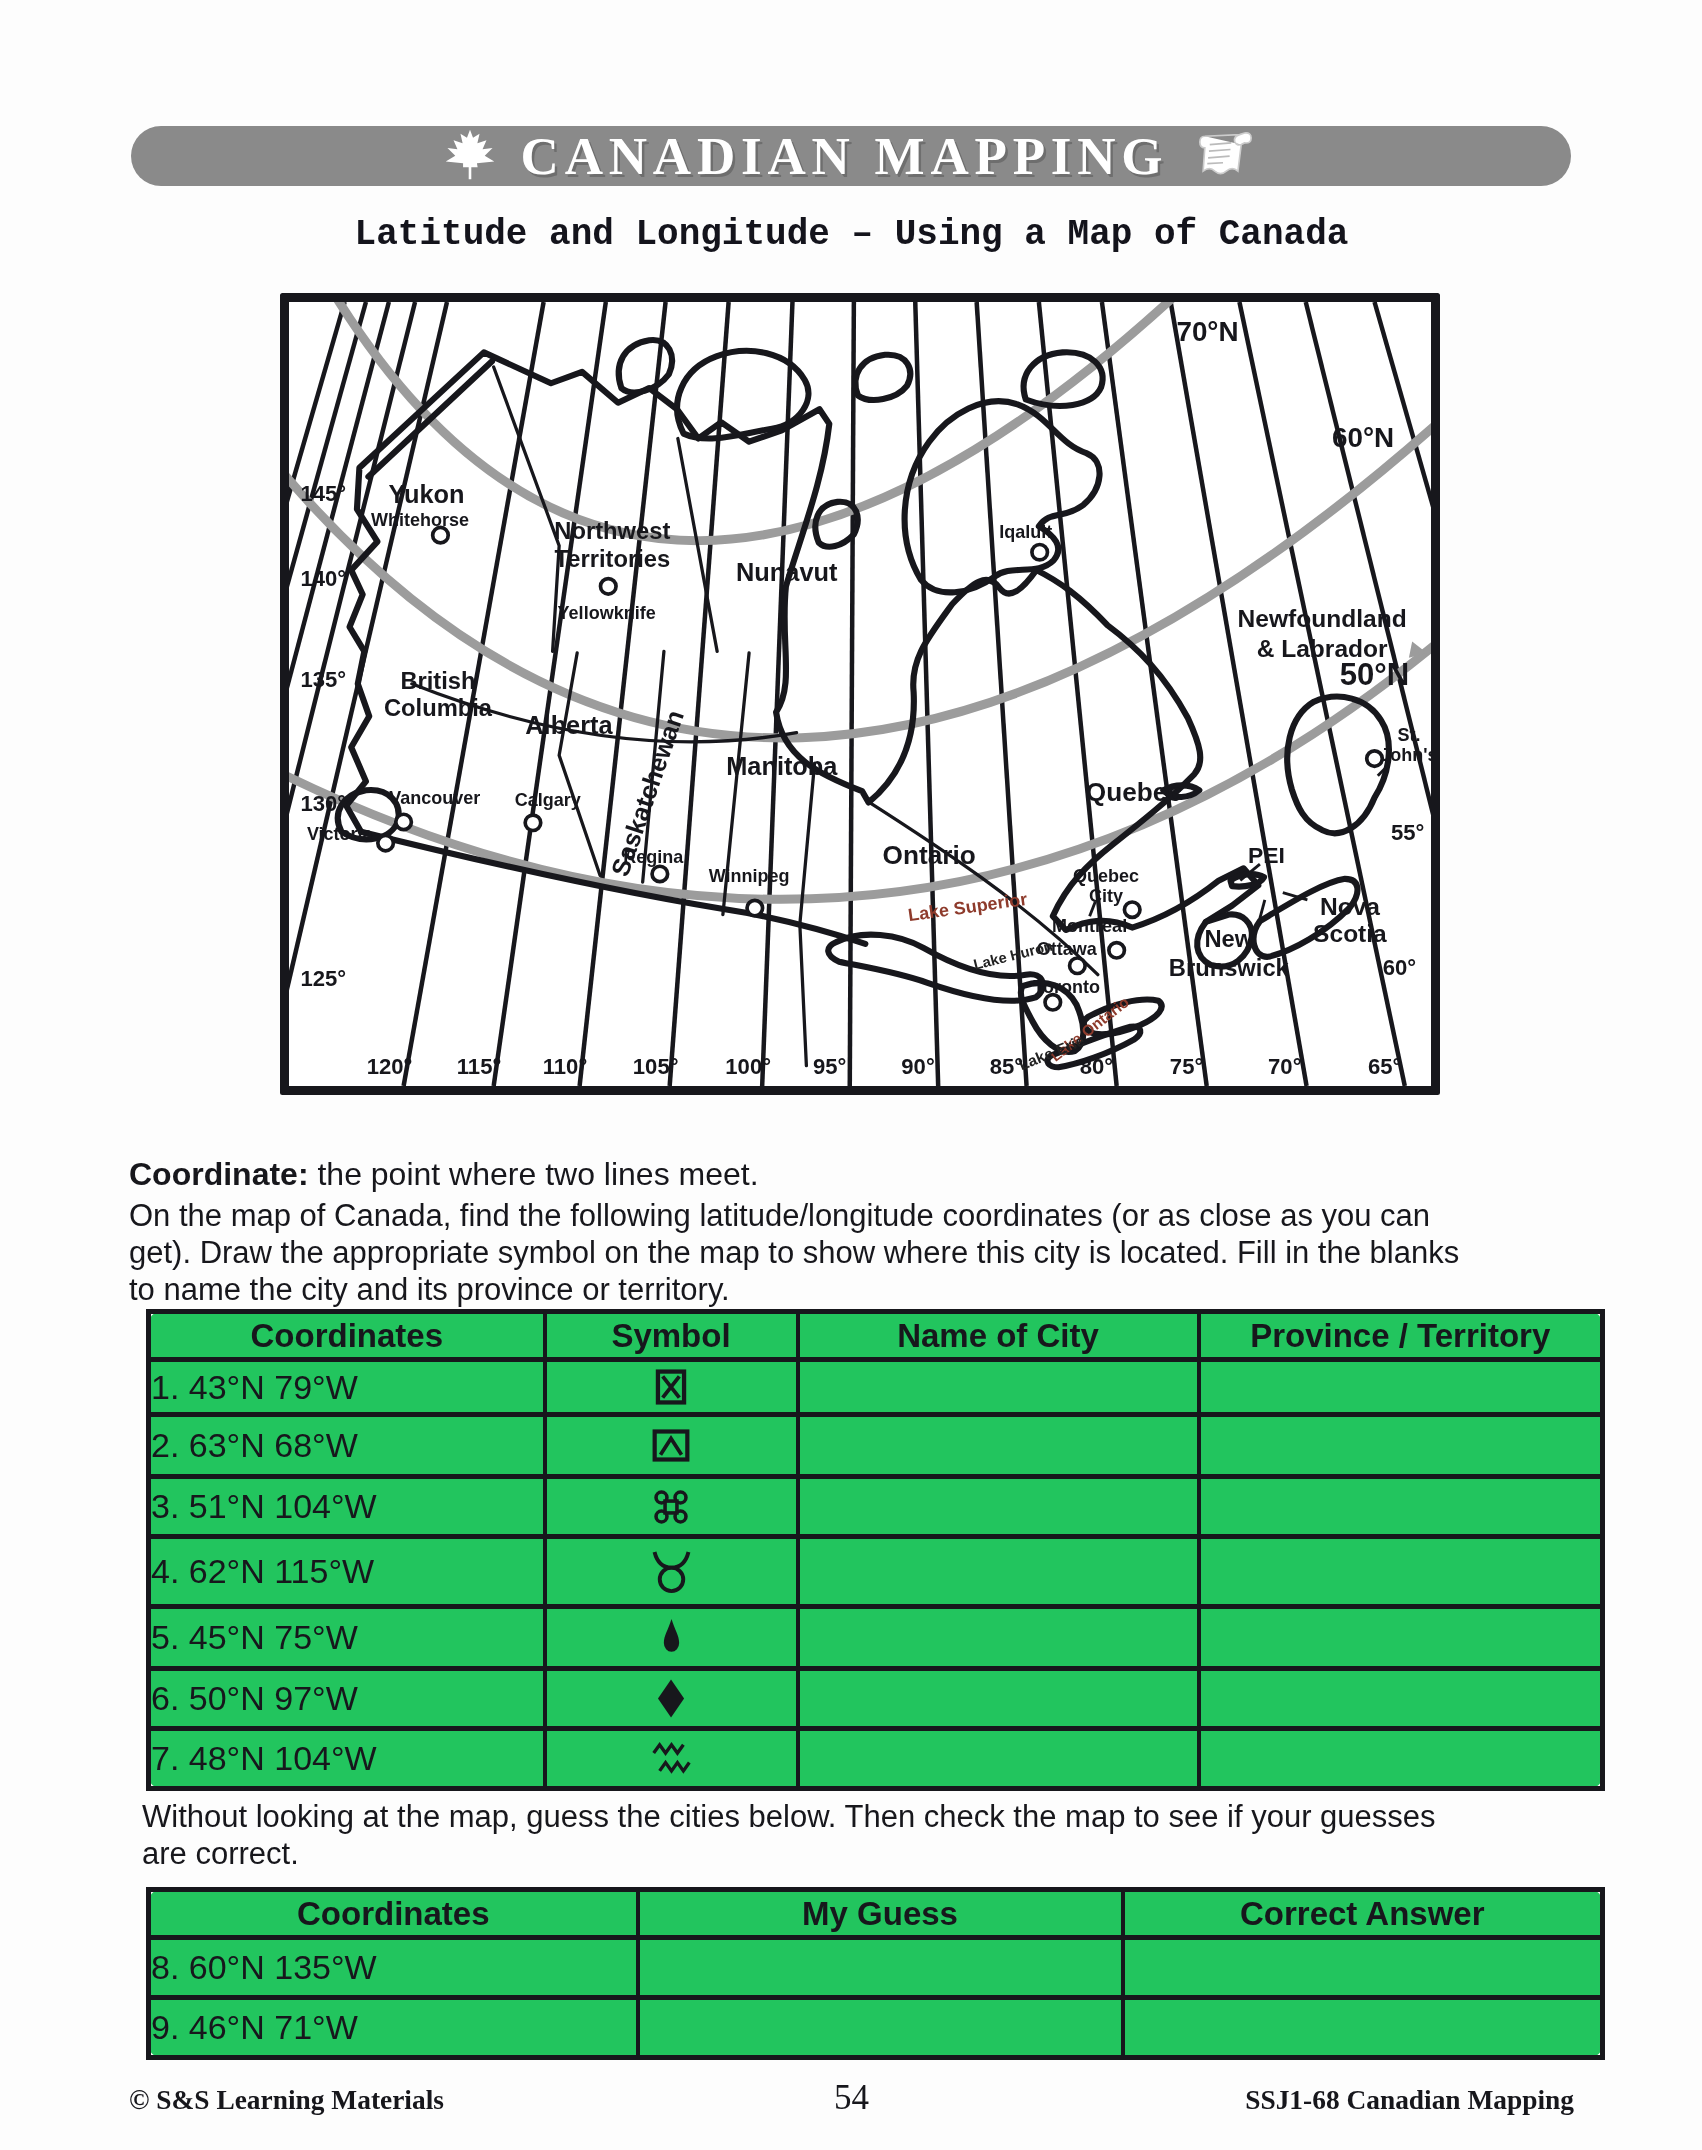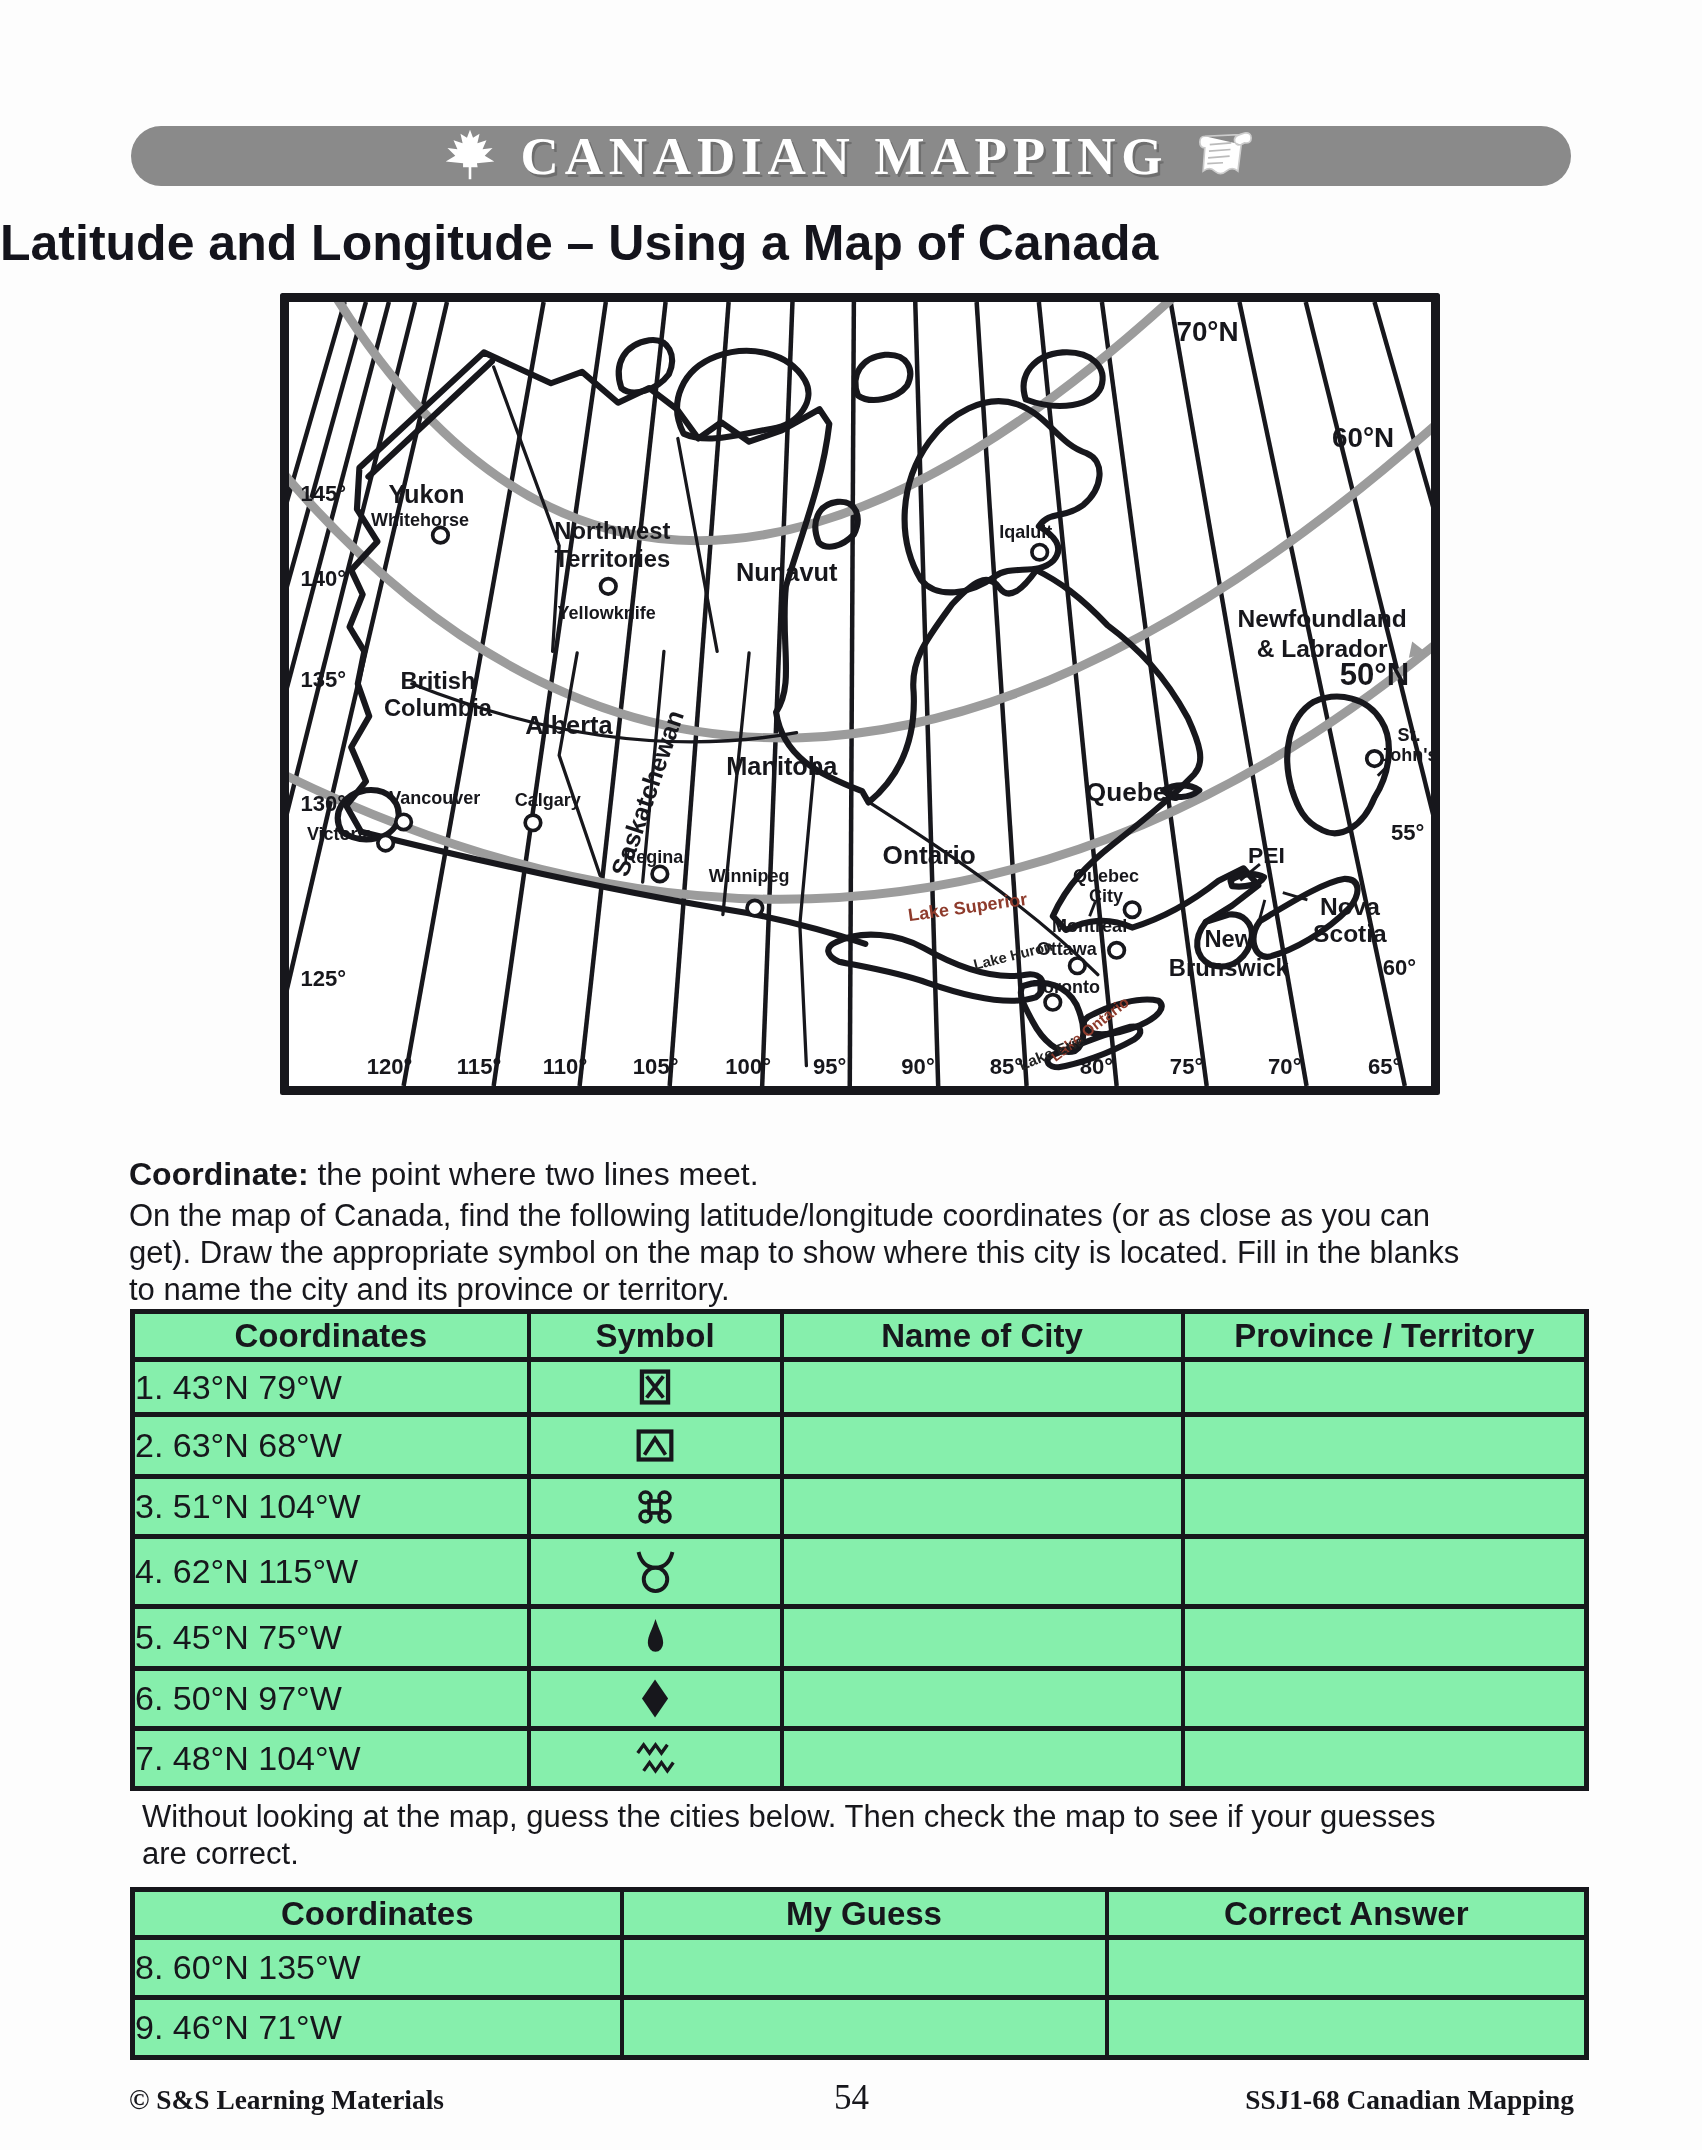--- a/index.html
+++ b/index.html
@@ -13,22 +13,22 @@
     border-radius:30px;display:flex;align-items:center;justify-content:center;gap:25px;
   }
   .banner-title{
     font-family:"Liberation Serif",serif;font-weight:bold;font-size:53px;
     letter-spacing:5.8px;color:#ffffff;text-shadow:2.5px 2.5px 0 rgba(95,95,95,.65);
     white-space:nowrap;line-height:1;
   }
   .banner .icon{flex:0 0 auto;display:block;}
   
   .page-title{
-    position:absolute;left:0;top:214px;width:100%;
-    font-size:50px;font-weight:bold;color:#14141c;letter-spacing:0;
+    position:absolute;left:0;top:214px;width:100%;text-align:center;
+    font-size:36px;font-weight:bold;color:#14141c;letter-spacing:0;font-family:Liberation Mono, monospace;
   }
   
   .map-frame{
     position:absolute;left:280px;top:293px;width:1160px;height:802px;
     box-sizing:border-box;border:9.1px solid #17171c;background:#ffffff;border-radius:2.5px;
   }
   .map-frame svg{display:block;width:100%;height:100%;}
   .mer{stroke:#17171c;stroke-width:5.5;fill:none;}
   .arc{stroke:#9c9c9c;stroke-width:11;fill:none;}
   .coast{stroke:#17171c;stroke-width:7.5;fill:none;stroke-linejoin:round;stroke-linecap:round;}
@@ -39,21 +39,21 @@
   .lbl-city{font-family:"Liberation Sans",sans-serif;font-weight:bold;font-size:22px;fill:#17171c;text-anchor:middle;}
   .lbl-deg{font-family:"Liberation Sans",sans-serif;font-weight:bold;font-size:27px;fill:#17171c;}
   .lbl-lat{font-family:"Liberation Sans",sans-serif;font-weight:bold;fill:#17171c;text-anchor:middle;}
   .lbl-lake{font-family:"Liberation Sans",sans-serif;font-weight:bold;text-anchor:middle;}
   
   .def-line{position:absolute;left:129px;top:1156px;font-size:32px;}
   .def-term{font-weight:bold;}
   .para1{position:absolute;left:129px;top:1197px;width:1463px;font-size:31px;line-height:37px;}
   .para2{position:absolute;left:142px;top:1798px;width:1463px;font-size:31px;line-height:37px;}
   
-  .wtable{position:absolute;left:130px;border-collapse:collapse;table-layout:fixed;background:#86efac;}
+  .wtable{position:absolute;left:146px;border-collapse:collapse;table-layout:fixed;background:#22c55e;border-radius:21px;}
   .wtable td,.wtable th{border:4.2px solid #17171c;padding:0;vertical-align:middle;}
   .wtable tr{border-top:5.8px solid #17171c;}
   .wtable{border:5.8px solid #17171c;}
   .wtable th{font-size:33px;font-weight:bold;text-align:center;height:43px;}
   .cell-coord{font-size:34px;text-align:left;padding-left:11.6px;}
   .cell-sym{text-align:center;}
   .cell-sym svg{display:inline-block;vertical-align:middle;}
   #table1{top:1309px;width:1453px;}
   #table2{top:1887px;width:1453px;}
   

